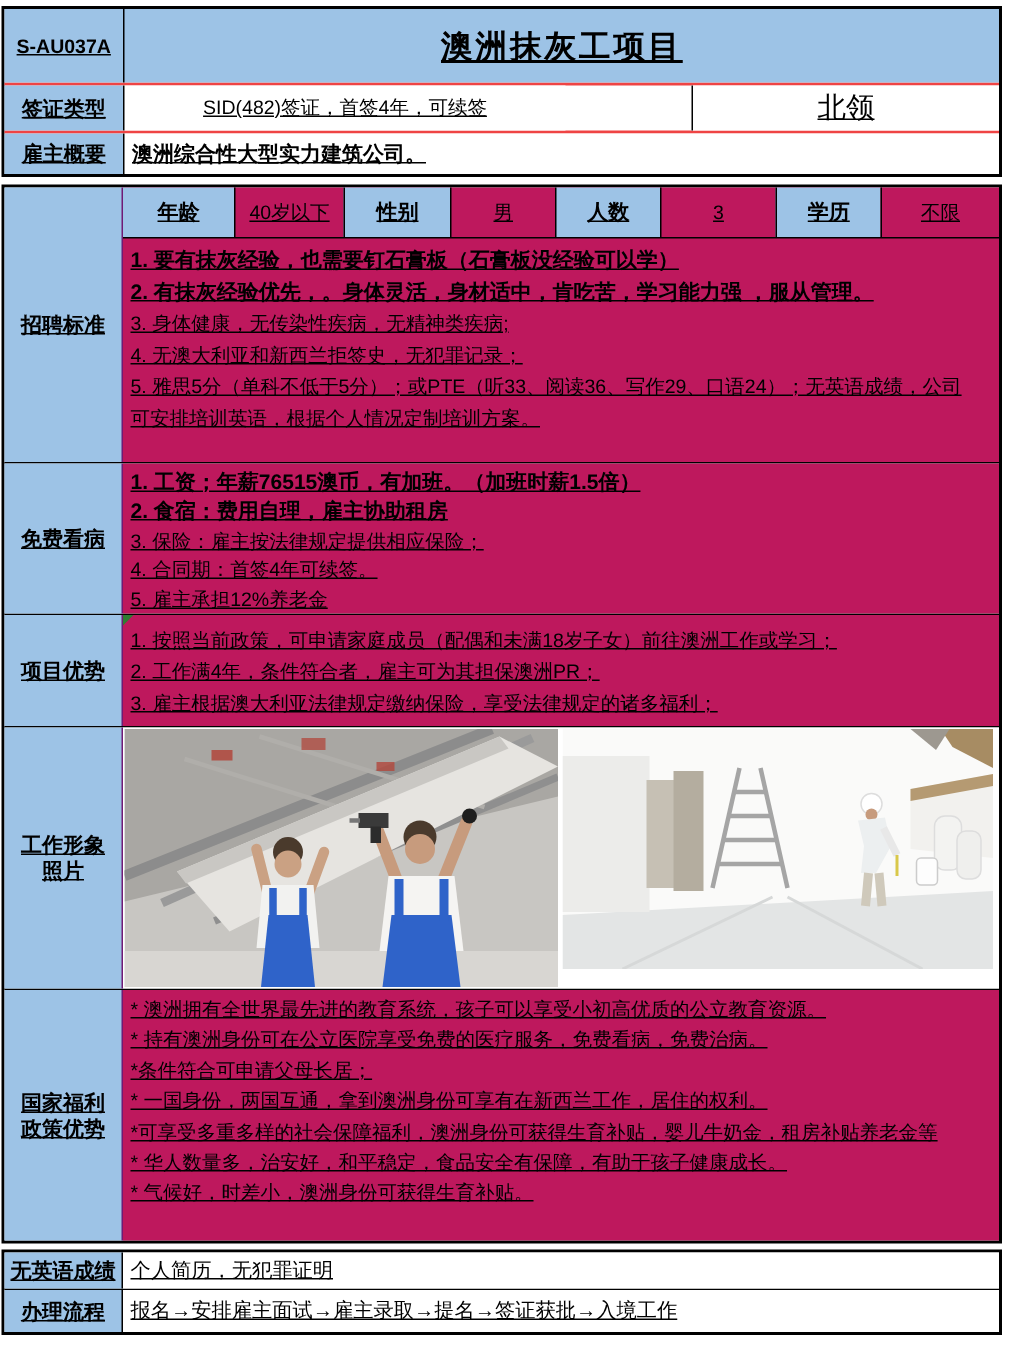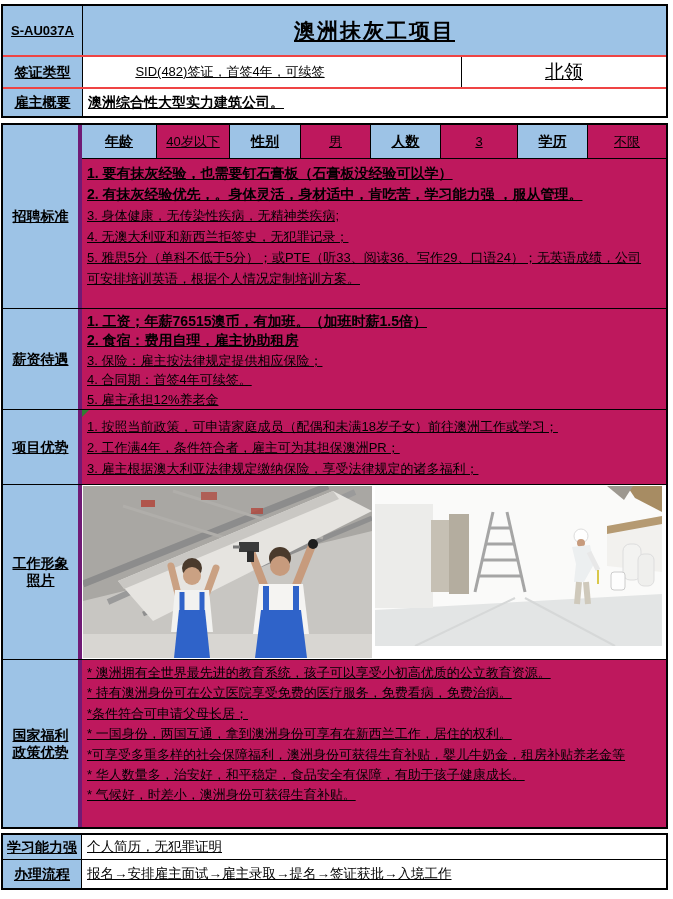--- a/index.html
+++ b/index.html
@@ -24,21 +24,21 @@
   .r1 .title { flex: 1; font-size: 21px; font-weight: bold; text-decoration: underline; letter-spacing: 2px; }
   .r2 { height: 32px; }
   .r2 .k1 { width: 79px; } .r2 .v1 { width: 295px; background: #fff; font-size: 13px; }
   .r2 .k2 { width: 84px; margin-top: 33px; } .r2 .v2 { flex: 1; background: #fff; font-size: 19px; }
   .r3 { height: 29px; }
   .r3 .k { width: 79px; }
   .r3 .v { flex: 1; justify-content: flex-start; padding-left: 5px; font-weight: bold; font-size: 14px; background: #fff; }
   
   .sec { display: flex; width: 100%; }
   .sec + .sec { border-top: 1px solid #000; }
-  .sec .side { width: 79px; flex: 0 0 79px; display: flex; flex-direction: column; align-items: center; justify-content: center; border-right: 4px solid #701a75; }
+  .sec .side { width: 79px; flex: 0 0 79px; display: flex; flex-direction: column; align-items: center; justify-content: center; border-right: 1px solid #701a75; }
   .sec .body { flex: 1; background: #be185d; position: relative; }
   .combo { height: 183px; }
   .basic { height: 34px; border-bottom: 1px solid #000; display: flex; }
   .basic .c { font-size: 13px; }
   .basic .f-lbl { font-weight: bold; font-size: 14px; }
   .w74{width:74px}.w73{width:73px}.w71{width:71px}.w70{width:70px}.w77{width:77px}.wfx{flex:1}
   .recruit-text { height: 148px; padding: 4px 13px 0 5px; }
   .txt { list-style: none; }
   .txt li { font-size: 13px; line-height: 21px; }
   .txt li.bold { font-weight: bold; font-size: 14px; }
@@ -106,21 +106,21 @@
           <li class="bold">2. 有抹灰经验优先，。身体灵活，身材适中，肯吃苦，学习能力强 ，服从管理。</li>
           <li>3. 身体健康，无传染性疾病，无精神类疾病;</li>
           <li>4. 无澳大利亚和新西兰拒签史，无犯罪记录；</li>
           <li>5. 雅思5分（单科不低于5分）；或PTE（听33、阅读36、写作29、口语24）；无英语成绩，公司可安排培训英语，根据个人情况定制培训方案。</li>
         </ul>
       </div>
     </div>
 
     <div class="sec salary">
       <div class="side blue">
-        <span class="lbl">薪资待遇</span>
+        <span class="lbl">免费看病</span>
       </div>
       <div class="body">
         <ul class="txt">
           <li class="bold">1. 工资；年薪76515澳币，有加班。（加班时薪1.5倍）</li>
           <li class="bold">2. 食宿：费用自理，雇主协助租房</li>
           <li>3. 保险：雇主按法律规定提供相应保险；</li>
           <li>4. 合同期：首签4年可续签。</li>
           <li>5. 雇主承担12%养老金</li>
         </ul>
       </div>
@@ -249,21 +249,21 @@
           <li>* 气候好，时差小，澳洲身份可获得生育补贴。</li>
         </ul>
       </div>
     </div>
   </div>
 
   <div class="gap4"></div>
 
   <div class="blk">
     <div class="b3row materials">
-      <div class="c blue lbl k">学习能力强</div>
+      <div class="c blue lbl k">无英语成绩</div>
       <div class="v">个人简历，无犯罪证明</div>
     </div>
     <div class="b3row process">
       <div class="c blue lbl k">办理流程</div>
       <div class="v">报名→安排雇主面试→雇主录取→提名→签证获批→入境工作</div>
     </div>
   </div>
 
 </div>
 

